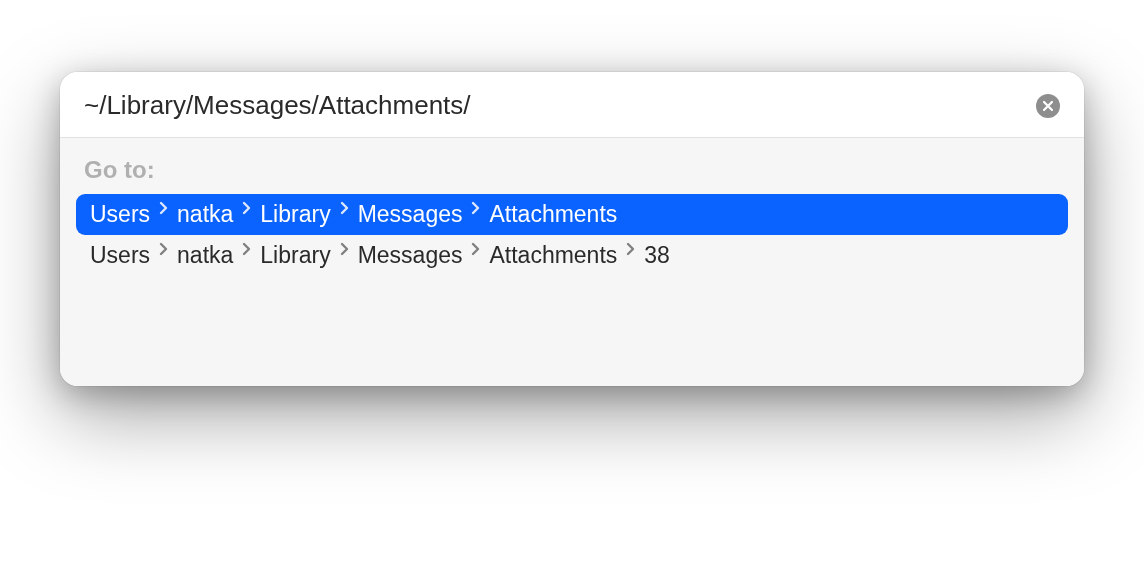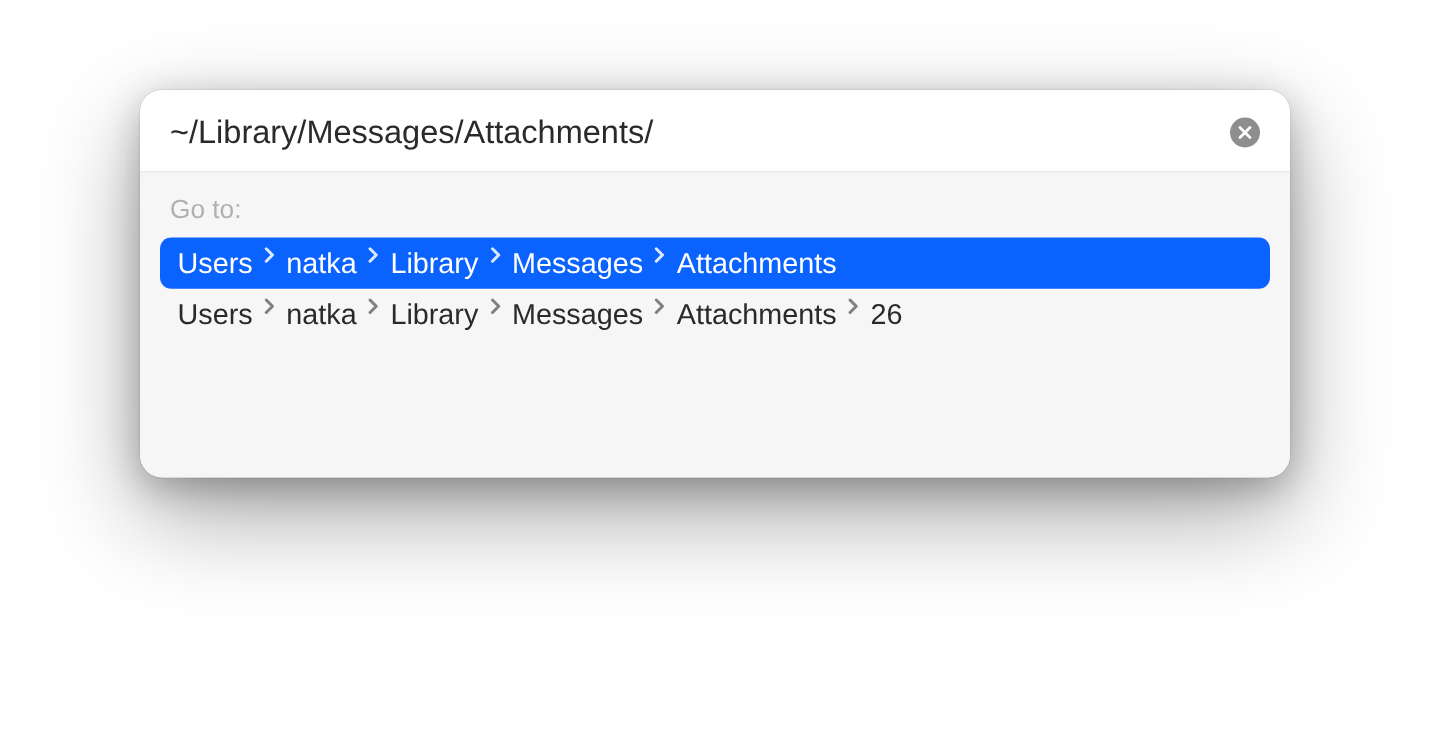--- a/index.html
+++ b/index.html
@@ -11,21 +11,21 @@
       font-family: -apple-system, BlinkMacSystemFont, "Segoe UI", Helvetica, Arial, sans-serif;
       background: #ffffff;
       width: 1144px;
       height: 584px;
       display: flex;
       align-items: flex-start;
       justify-content: center;
       padding-top: 72px;
     }
     .dialog {
-      width: 920px;
+      width: 1024px;
       background: #ffffff;
       border-radius: 18px;
       box-shadow: 0 30px 80px rgba(0,0,0,0.35), 0 8px 30px rgba(0,0,0,0.25), 0 0 0 1px rgba(0,0,0,0.05);
       overflow: hidden;
     }
     .input-row {
       display: flex;
       align-items: center;
       padding: 18px 24px 16px 24px;
       border-bottom: 1px solid #e2e2e2;
@@ -54,22 +54,22 @@
     }
     .clear-btn svg {
       width: 12px;
       height: 12px;
     }
     .results {
       background: #f6f6f6;
       padding: 14px 16px 110px 16px;
     }
     .goto-label {
-      font-size: 21px;
-      font-weight: 400;
+      font-size: 24px;
+      font-weight: 700;
       color: #b0b0b0;
       padding: 4px 8px 10px 8px;
     }
     .result-row {
       display: flex;
       align-items: flex-start;
       padding: 7px 14px;
       font-size: 23px;
       border-radius: 9px;
       color: #2a2a2a;
@@ -166,17 +166,17 @@
             <svg viewBox="0 0 9 14">
               <path d="M2 2 L7 7 L2 12" fill="none" stroke-width="2.4" stroke-linecap="round" stroke-linejoin="round"></path>
             </svg>
           </span>
           <span class="segment">Attachments</span>
           <span class="chevron">
             <svg viewBox="0 0 9 14">
               <path d="M2 2 L7 7 L2 12" fill="none" stroke-width="2.4" stroke-linecap="round" stroke-linejoin="round"></path>
             </svg>
           </span>
-          <span class="segment">26</span>
+          <span class="segment">38</span>
         </div>
       </div>
   </div>
 </div>
 
 </body></html>

